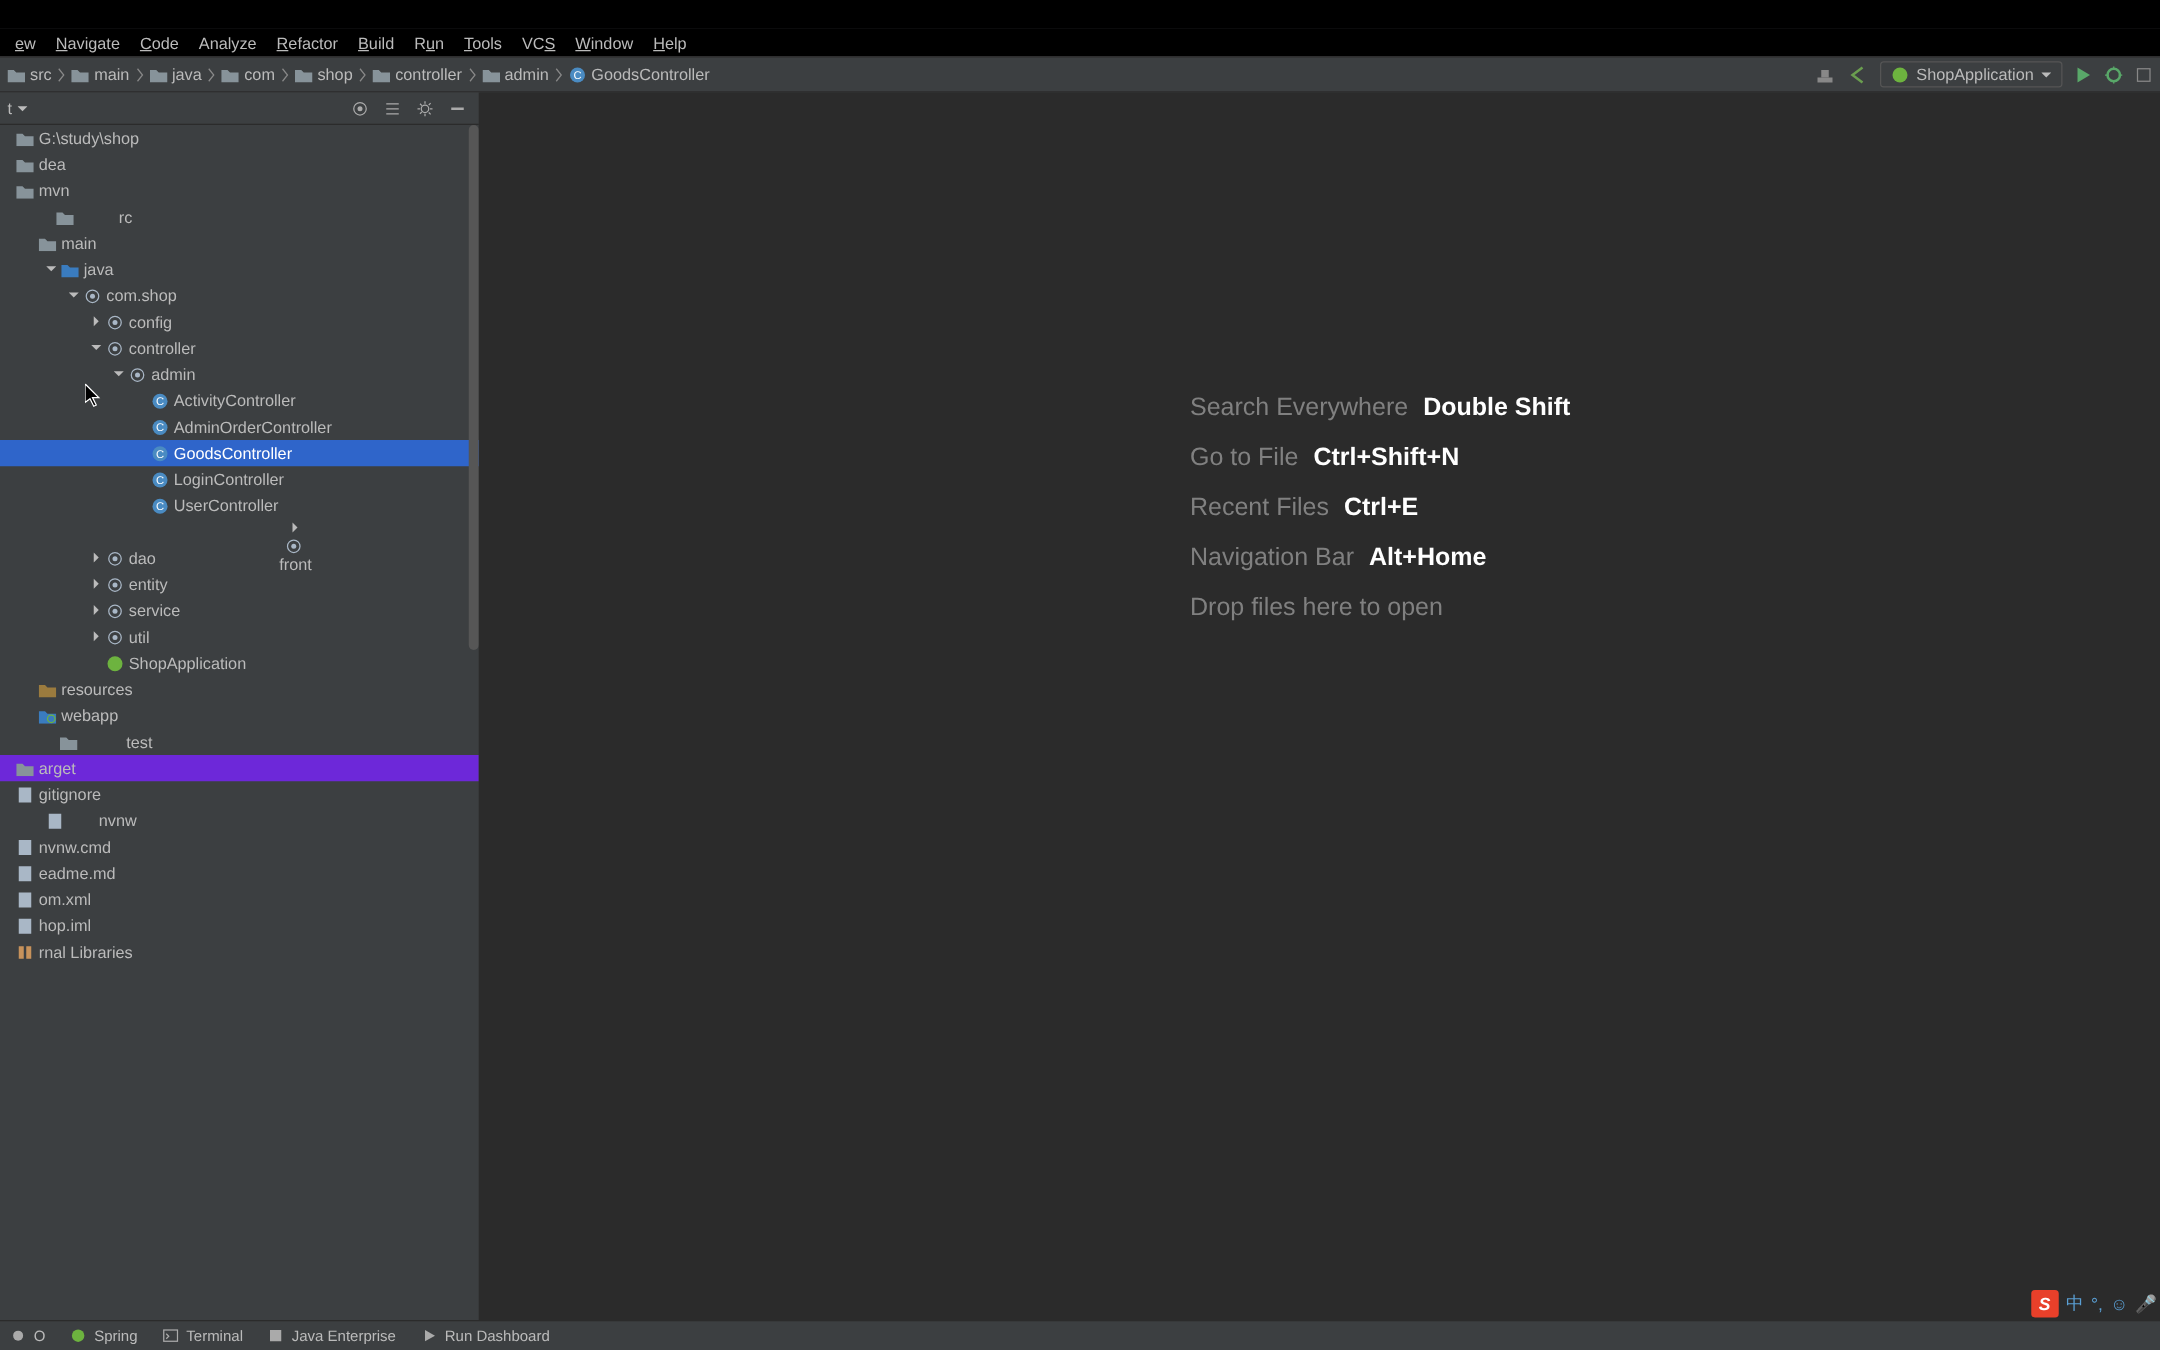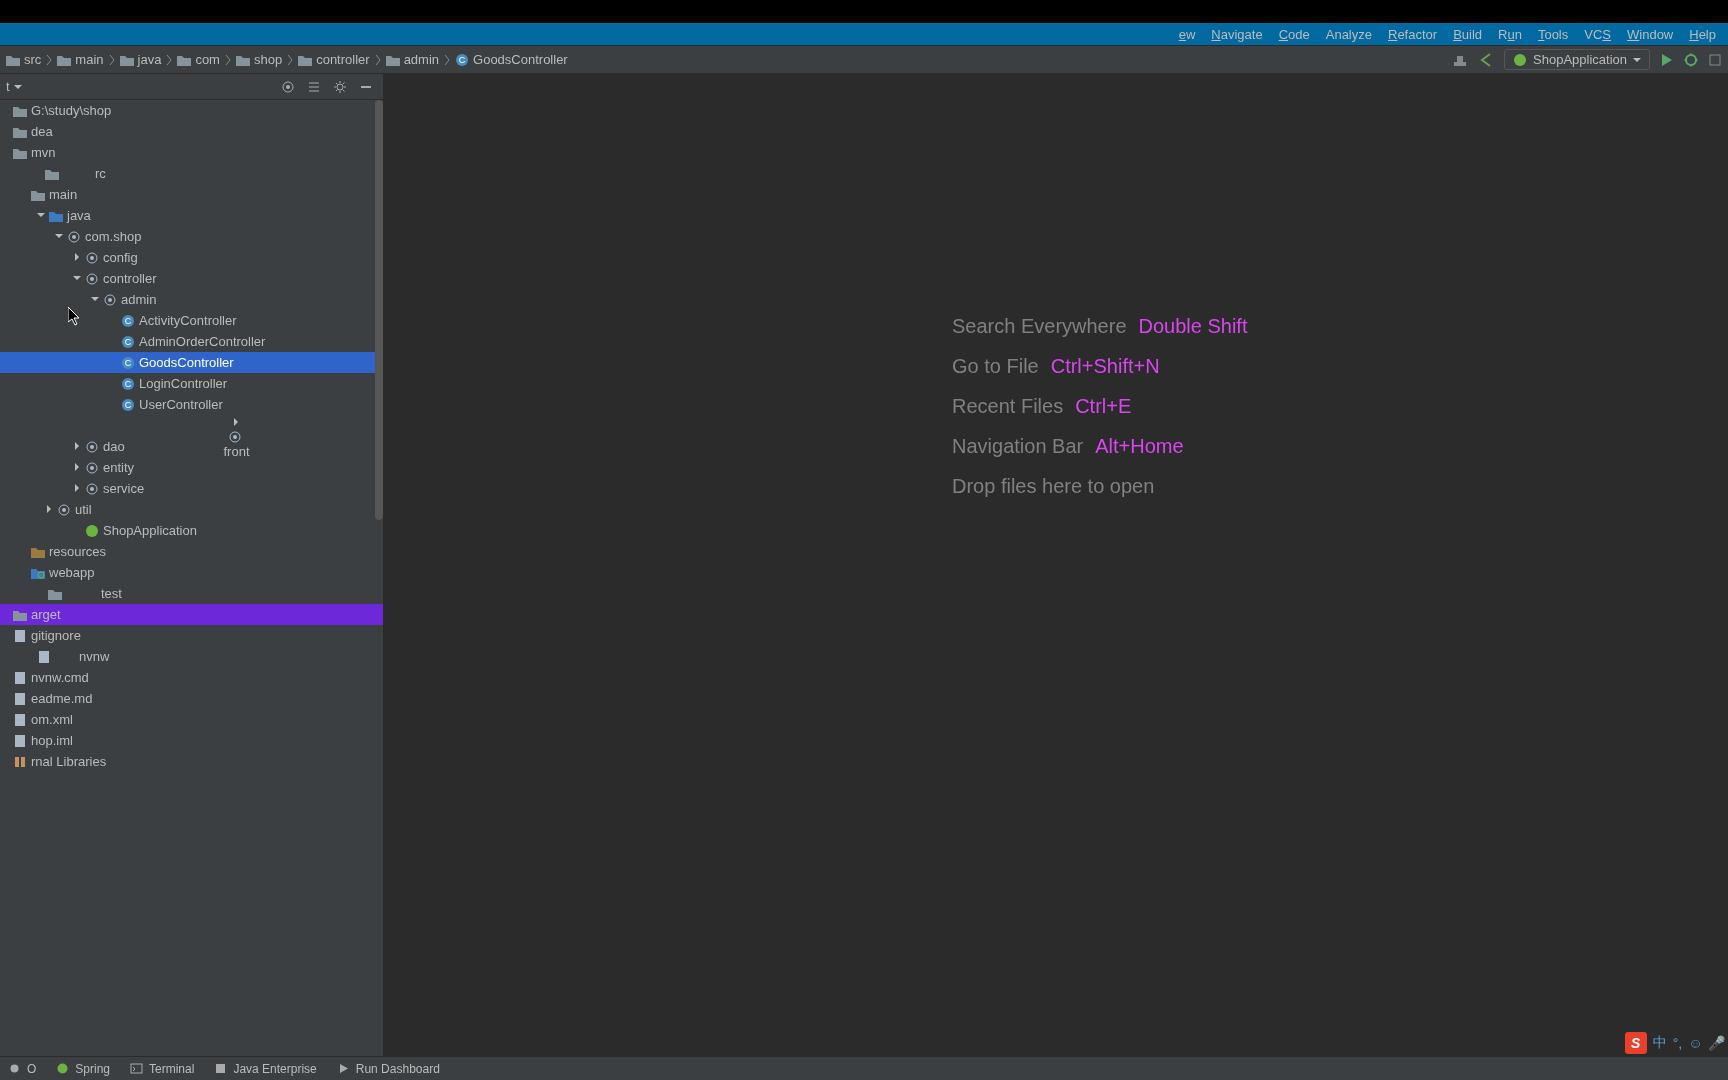--- a/index.html
+++ b/index.html
@@ -1,18 +1,18 @@
 <!DOCTYPE html>
 <html><head>
 <meta charset="utf-8">
 <style>
 * { margin:0; padding:0; box-sizing:border-box; font-family:"Segoe UI",Arial,sans-serif; }
 body { background:#000; width:1728px; height:1080px; overflow:hidden; color:#bbb; font-size:13px; }
 .app { position:absolute; top:23px; left:0; right:0; bottom:0; background:#3c3f41; display:flex; flex-direction:column; }
-.menubar { height:22px; display:flex; align-items:center; padding:0 4px; background:#0369a1;justify-content:flex-end; }
+.menubar { height:22px; display:flex; align-items:center; padding:0 4px; background:#000000; }
 .menubar span { padding:0 8px; cursor:pointer; }
 .menubar u { text-decoration:underline; }
 .navbar { height:29px; display:flex; align-items:center; background:#3c3f41; border-top:1px solid #2b2b2b; border-bottom:1px solid #2b2b2b; padding-left:4px; }
 .crumb { display:flex; align-items:center; padding:0 2px; }
 .crumb svg.sep { margin-left:4px; }
 .foldicon { width:14px; height:14px; margin-right:4px; display:inline-flex; align-items:center; justify-content:center; }
 .nav-right { margin-left:auto; display:flex; align-items:center; gap:10px; padding-right:6px; }
 .runconfig { border:1px solid #555; border-radius:3px; padding:2px 8px; display:flex; align-items:center; gap:6px; }
 .body { flex:1; display:flex; min-height:0; }
 .sidebar { width:384px; background:#3c3f41; border-right:1px solid #2b2b2b; display:flex; flex-direction:column; position:relative; }
@@ -21,21 +21,21 @@
 .proj-header .tools { display:flex; gap:12px; padding-right:6px; }
 .tree { flex:1; overflow:hidden; position:relative; font-size:13px; }
 .row { height:21px; display:flex; align-items:center; white-space:nowrap; }
 .row.sel { background:#2f65ca; color:#fff; }
 .row.hl  { background:#6d28d9; }
 .arrow { width:10px; display:inline-block; text-align:center; margin-right:2px; }
 .ic { width:15px; height:15px; margin-right:4px; display:inline-flex; align-items:center; justify-content:center; }
 .editor { flex:1; background:#2b2b2b; position:relative; }
 .hints { position:absolute; left:568px; top:232px; color:#808080; font-size:20px; line-height:40px; }
 .hints div { display:flex; gap:12px; }
-.hints .sc { color:#d946ef; }
+.hints .sc { color:#ffffff;font-weight:bold; }
 .bottombar { height:24px; background:#3c3f41; border-top:1px solid #2b2b2b; display:flex; align-items:center; padding:0 8px; gap:20px; font-size:12px; }
 .bottombar .tab { display:flex; align-items:center; gap:6px; cursor:pointer; }
 .tray { position:absolute; right:2px; bottom:26px; display:flex; align-items:center; gap:6px; }
 .tray .sogou { background:#e8402a; width:22px; height:22px; border-radius:3px; display:flex; align-items:center; justify-content:center; color:#fff; font-weight:bold; font-style:italic; font-size:14px; }
 .tray span { color:#5a9fd4; font-size:14px; }
 .cursor { position:absolute; left:68px; top:307px; z-index:10; pointer-events:none; }
 .scrollthumb { position:absolute; right:0; top:0; width:8px; height:420px; background:#565656; border-radius:4px; }
 </style>
 </head>
 <body>
@@ -399,21 +399,21 @@
                 <path d="M3 1 L7 5 L3 9" fill="#bbb"></path>
               </svg></span>
             <span class="ic">
               <svg width="14" height="14">
                 <circle cx="7" cy="7" r="5" fill="none" stroke="#a9b7c6"></circle>
                 <circle cx="7" cy="7" r="2" fill="#a9b7c6"></circle>
               </svg>
             </span>
             <span>service</span>
           </div>
-          <div class="row" style="padding-left: 44px; text-align: right;">
+          <div class="row" style="padding-left: 72px; text-align: right;">
             <span class="arrow"><svg width="10" height="10">
                 <path d="M3 1 L7 5 L3 9" fill="#bbb"></path>
               </svg></span>
             <span class="ic">
               <svg width="14" height="14">
                 <circle cx="7" cy="7" r="5" fill="none" stroke="#a9b7c6"></circle>
                 <circle cx="7" cy="7" r="2" fill="#a9b7c6"></circle>
               </svg>
             </span>
             <span>util</span>

